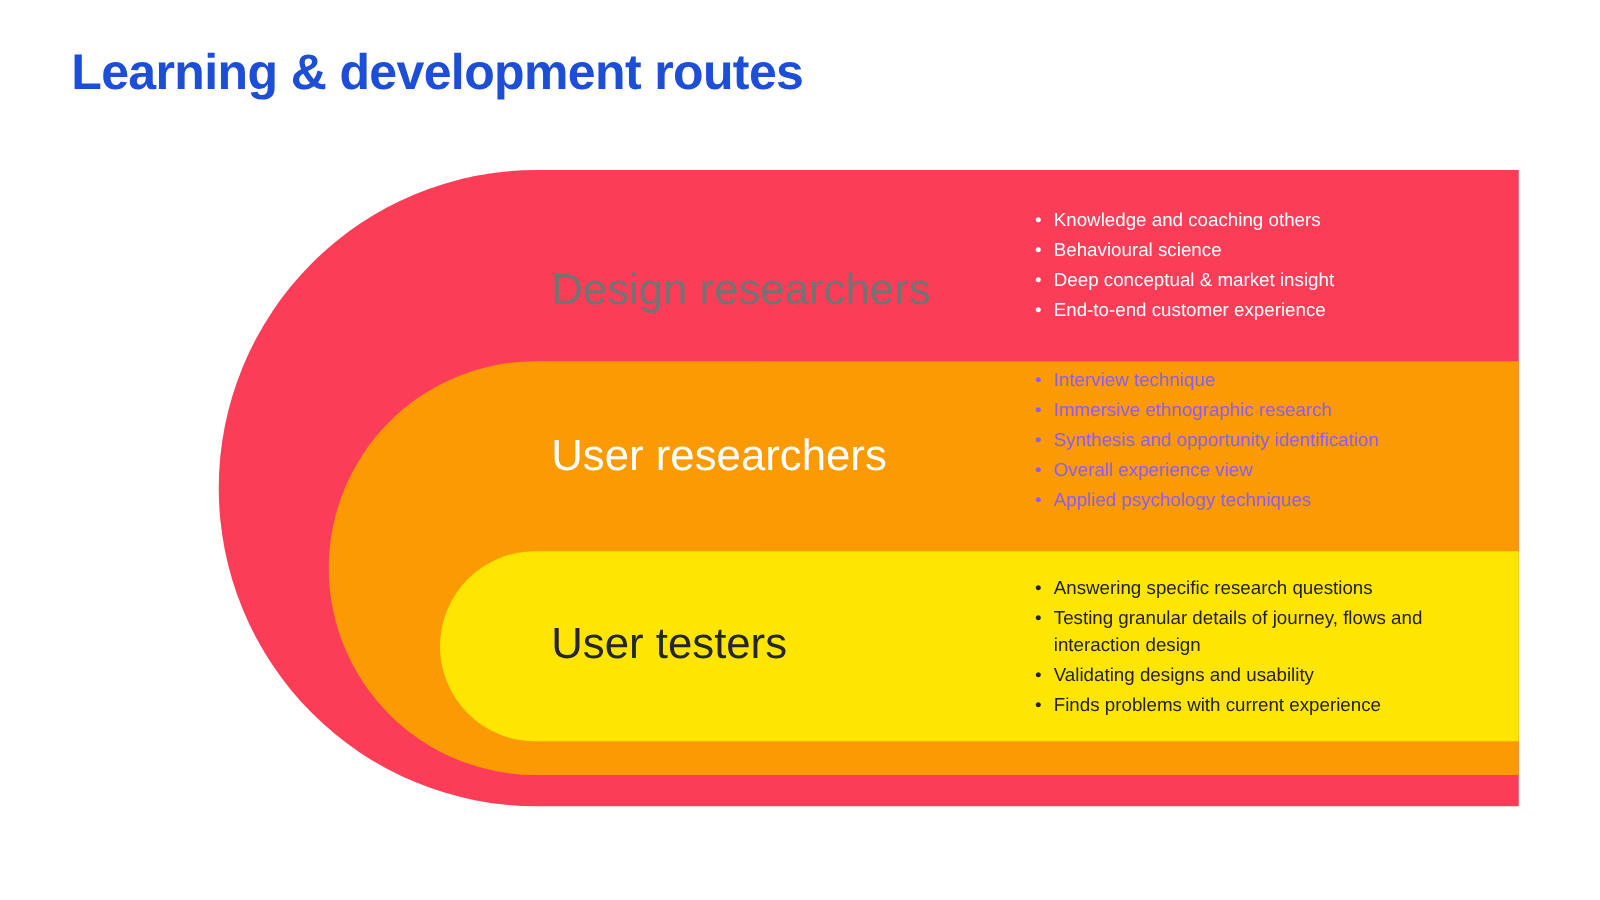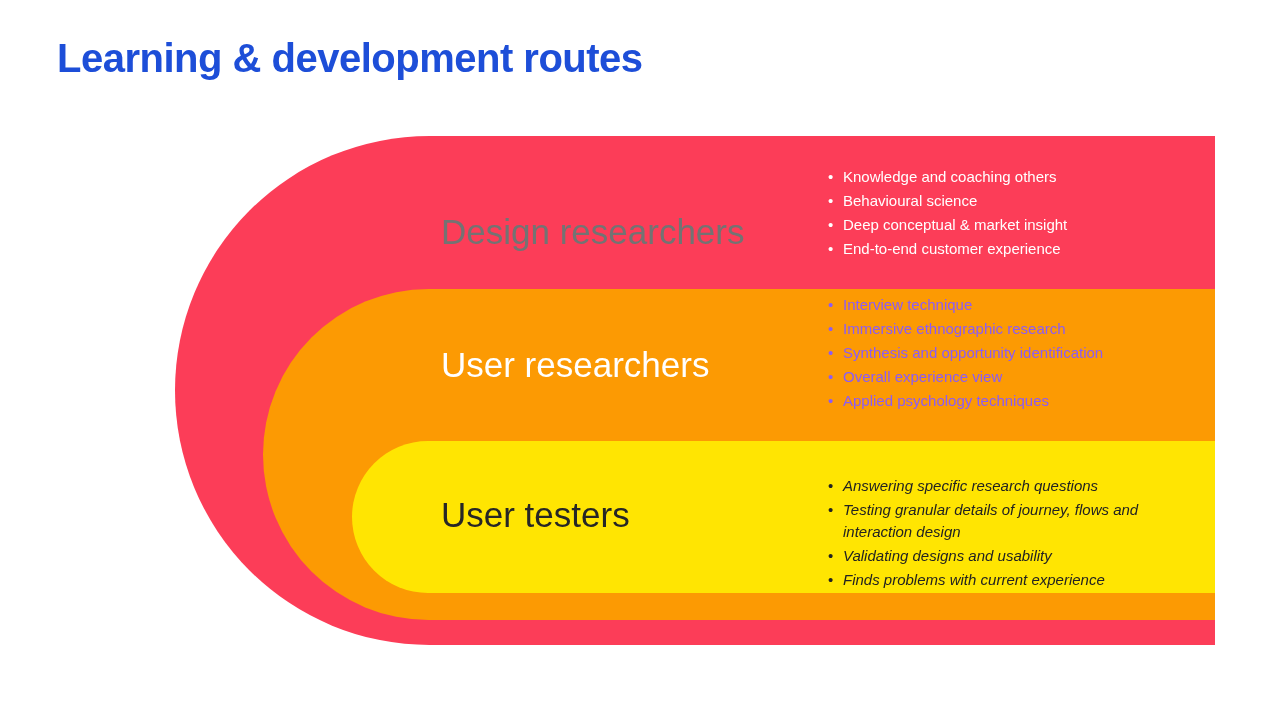--- a/index.html
+++ b/index.html
@@ -28,21 +28,21 @@
   .label-0 { top:188px; color:#737373;margin-top:20px; }
   .label-1 { top:341px; color:#ffffff;text-align:right; }
   .label-2 { top:491px; color:#262626; }
 
   .bullets {
     position:absolute; left:826px; width:384px;
     list-style:none; margin:0; padding:0;
   }
   .bullets-0 { top:166px; color:#ffffff; }
   .bullets-1 { top:294px; color:#8b5cf6; }
-  .bullets-2 { top:475px; color:#222222; font-style:italic; }
+  .bullets-2 { top:460px; color:#222222; }
   .bullet {
     position:relative; padding-left:17px;
     font-size:15px; line-height:22px; margin:0 0 2px 0;
     white-space:pre-line;
   }
   .bullet::before {
     content:"\2022"; position:absolute; left:2px; top:0;
     font-style:normal;
   }
 </style>

